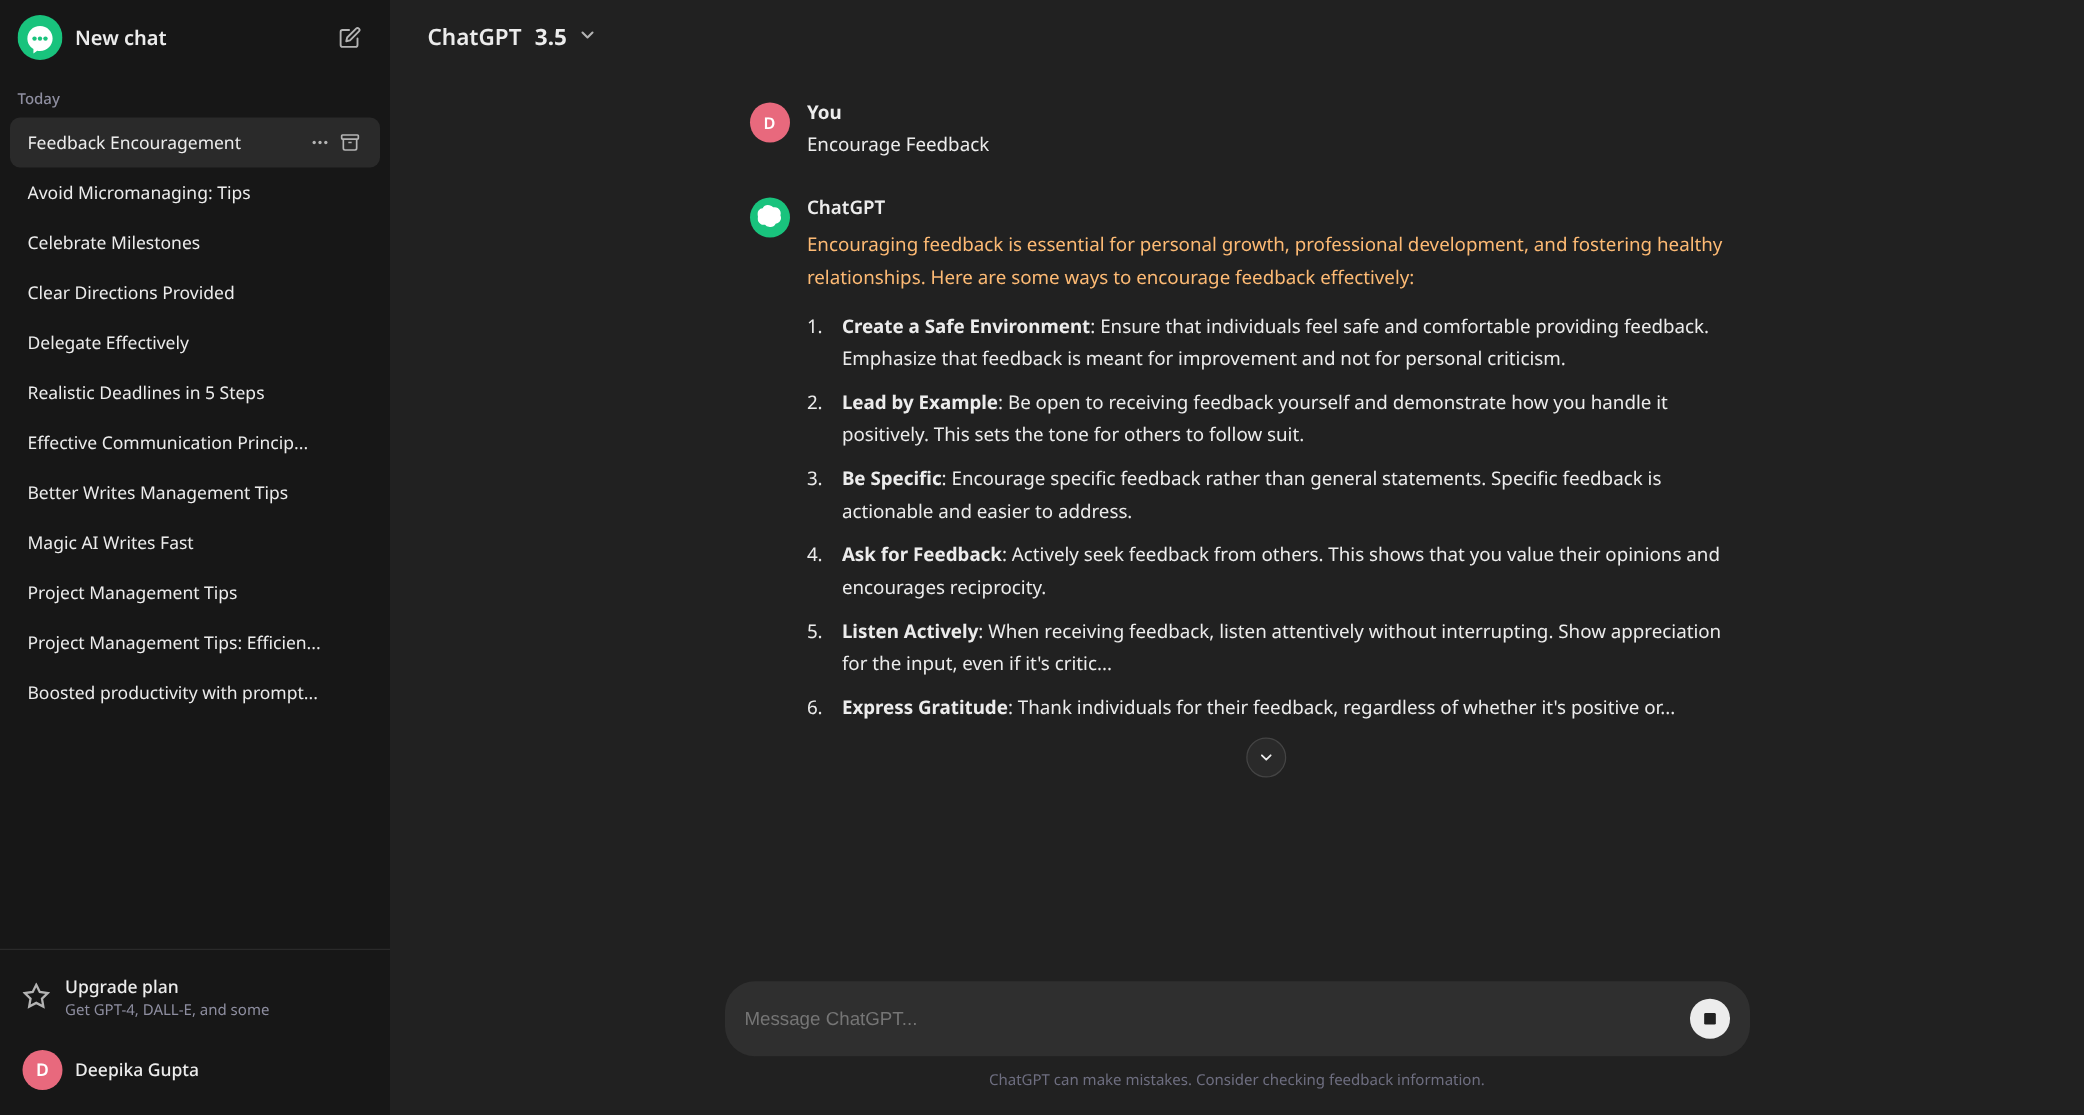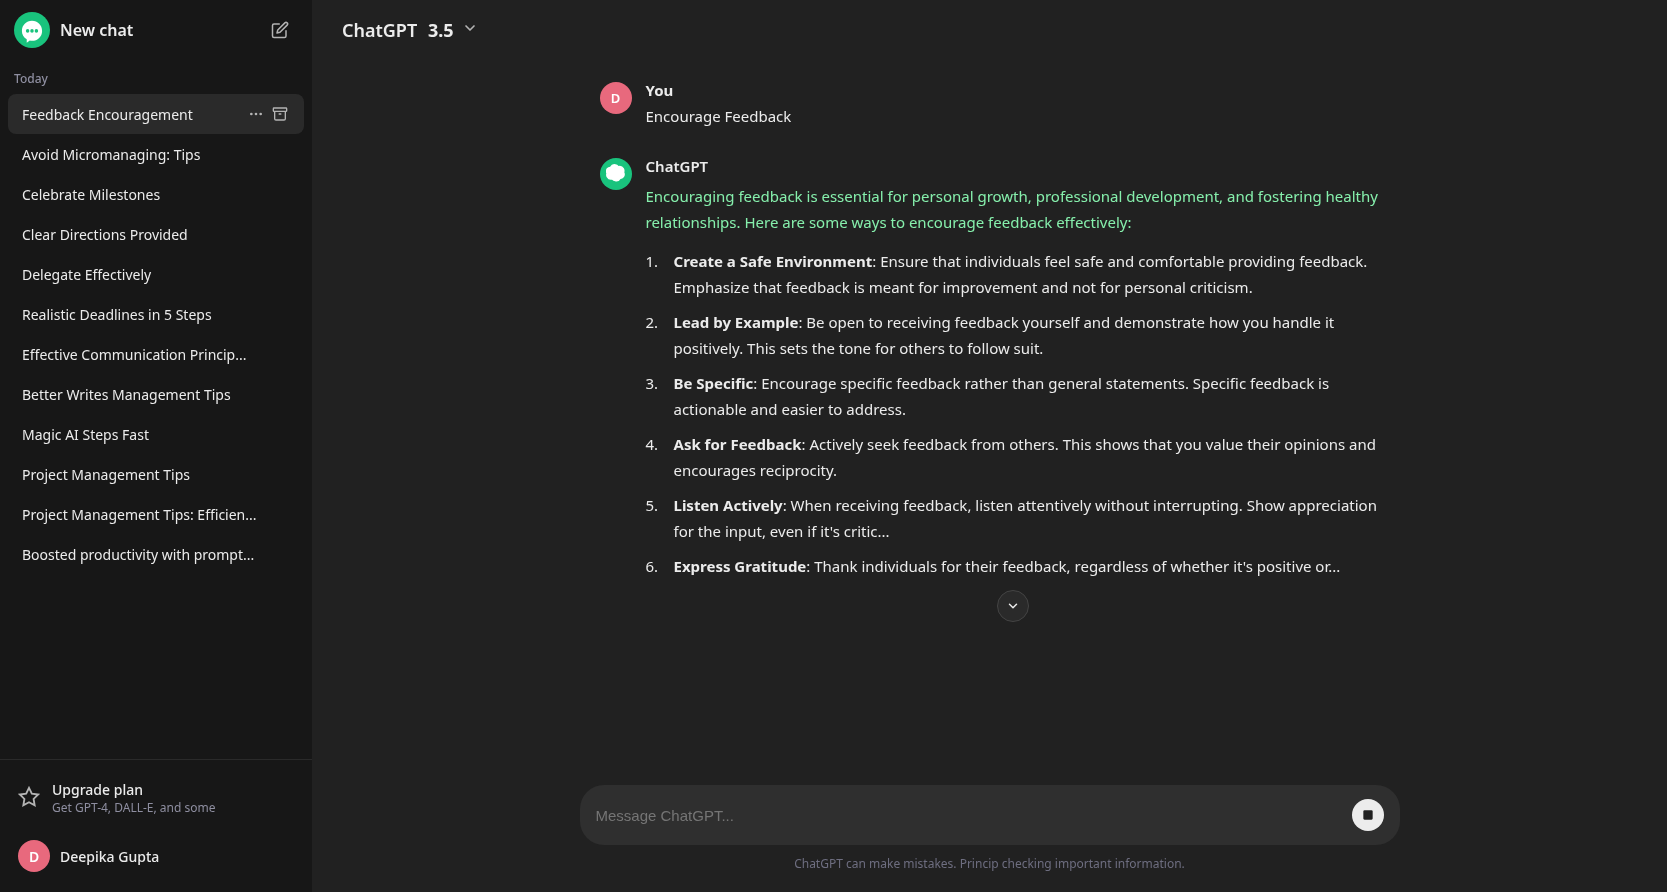--- a/index.html
+++ b/index.html
@@ -273,21 +273,21 @@
       background: #19c37d;
       display: flex;
       align-items: center;
       justify-content: center;
       flex-shrink: 0;
       margin-top: 2px;
     }
 
     .gpt-msg-content { flex: 1; }
     .gpt-msg-name { font-weight: 600; font-size: 15px; margin-bottom: 8px; color: #ececec; }
-    .gpt-intro { font-size: 15px; color: #86efac; line-height: 1.7; margin-bottom: 14px; }
+    .gpt-intro { font-size: 15px; color: #fdba74; line-height: 1.7; margin-bottom: 14px; }
 
     .gpt-list {
       list-style: none;
       padding: 0;
     }
     .gpt-list li {
       display: flex;
       gap: 8px;
       font-size: 15px;
       color: #ececec;
@@ -431,21 +431,21 @@
     <div class="sidebar-item">
       <span class="sidebar-item-text">Realistic Deadlines in 5 Steps</span>
     </div>
     <div class="sidebar-item">
       <span class="sidebar-item-text">Effective Communication Princip...</span>
     </div>
     <div class="sidebar-item">
       <span class="sidebar-item-text">Better Writes Management Tips</span>
     </div>
     <div class="sidebar-item">
-      <span class="sidebar-item-text">Magic AI Steps Fast</span>
+      <span class="sidebar-item-text">Magic AI Writes Fast</span>
     </div>
     <div class="sidebar-item">
       <span class="sidebar-item-text">Project Management Tips</span>
     </div>
     <div class="sidebar-item">
       <span class="sidebar-item-text">Project Management Tips: Efficien...</span>
     </div>
     <div class="sidebar-item">
       <span class="sidebar-item-text">Boosted productivity with prompt...</span>
     </div>
@@ -545,15 +545,15 @@
 
   <div id="input-area">
     <div id="input-container">
       <input id="message-input" type="text" placeholder="Message ChatGPT..." style="">
       <div id="stop-btn">
         <svg width="14" height="14" viewBox="0 0 24 24" fill="#212121">
           <rect x="4" y="4" width="16" height="16" rx="2"></rect>
         </svg>
       </div>
     </div>
-    <div id="disclaimer">ChatGPT can make mistakes. Princip checking important information.</div>
+    <div id="disclaimer">ChatGPT can make mistakes. Consider checking feedback information.</div>
   </div>
 </div>
 
 </body></html>

